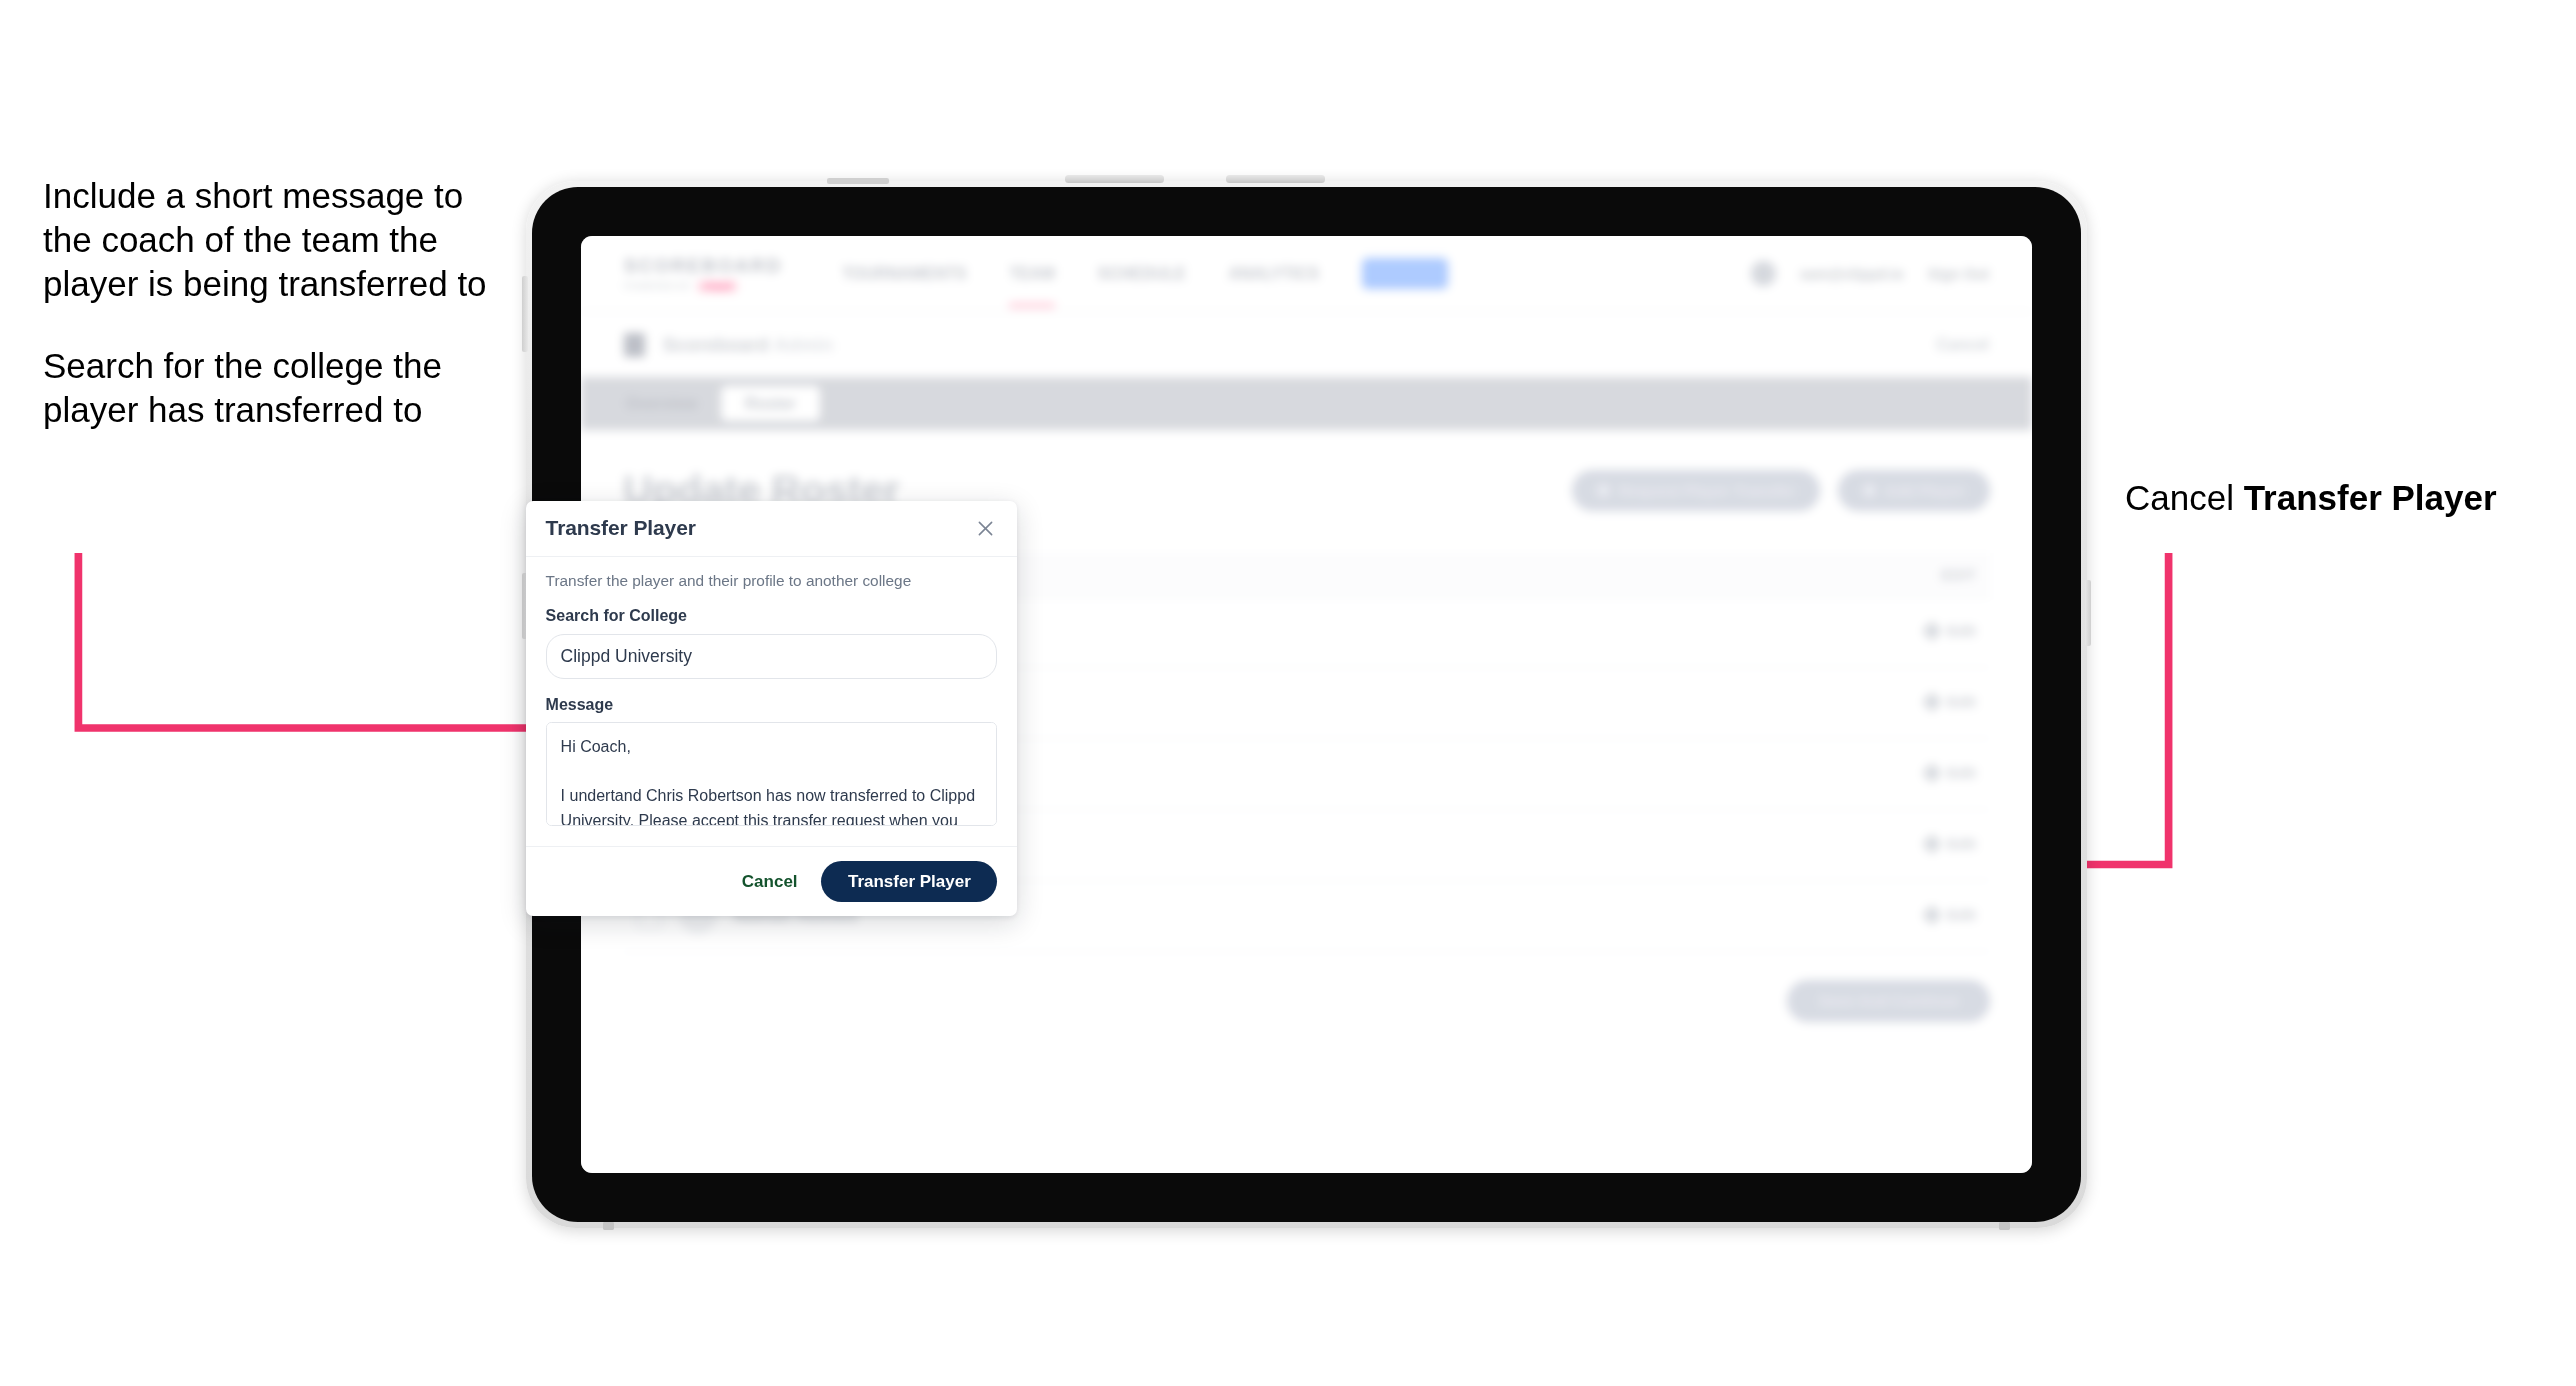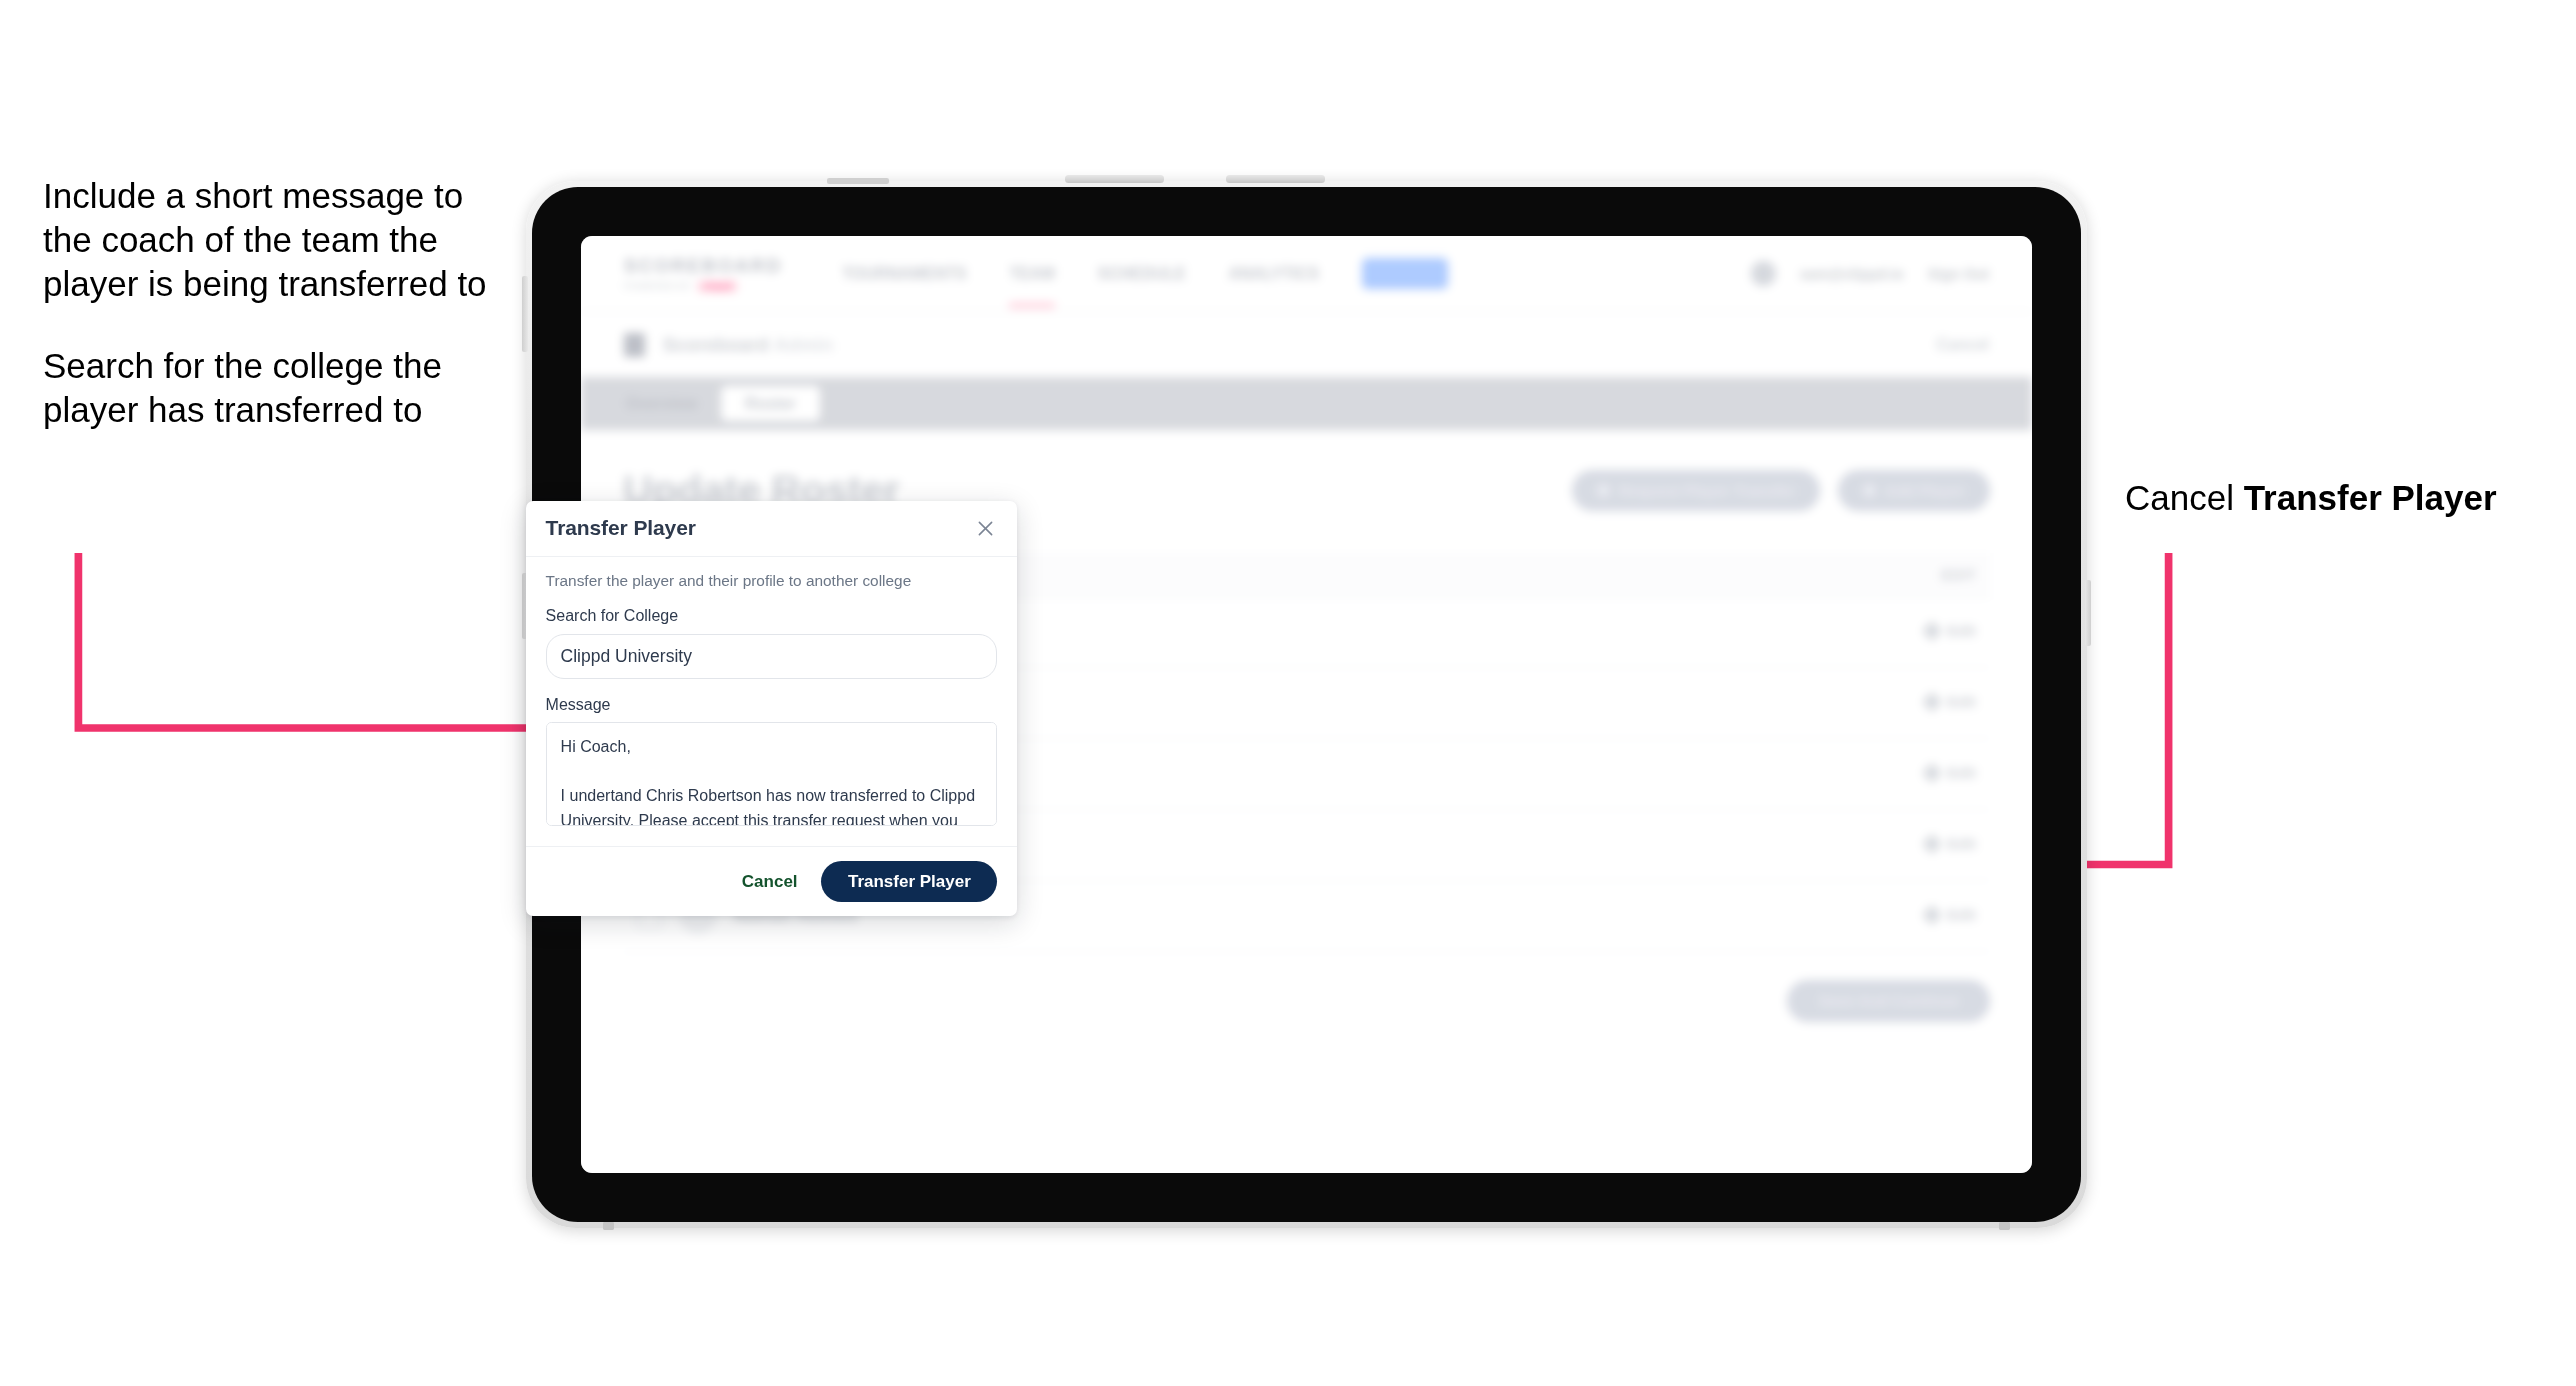--- a/index.html
+++ b/index.html
@@ -444,21 +444,21 @@
     padding: 15.4px 19.6px 18px 19.6px;
   }
   .modal-desc {
     font-size: 15.4px;
     color: #6b7686;
     margin: 0 0 17px 0;
     font-weight: 400;
   }
   .field-label {
     font-size: 16px;
-    font-weight: 400;
+    font-weight: 700;
     color: #2e3a4d;
     margin-bottom: 8.4px;
   }
   .text-input {
     width: 100%;
     box-sizing: border-box;
     border: 1.4px solid #e2e5ea;
     border-radius: 18px;
     padding: 11.2px 14px;
     font-size: 17.5px;

